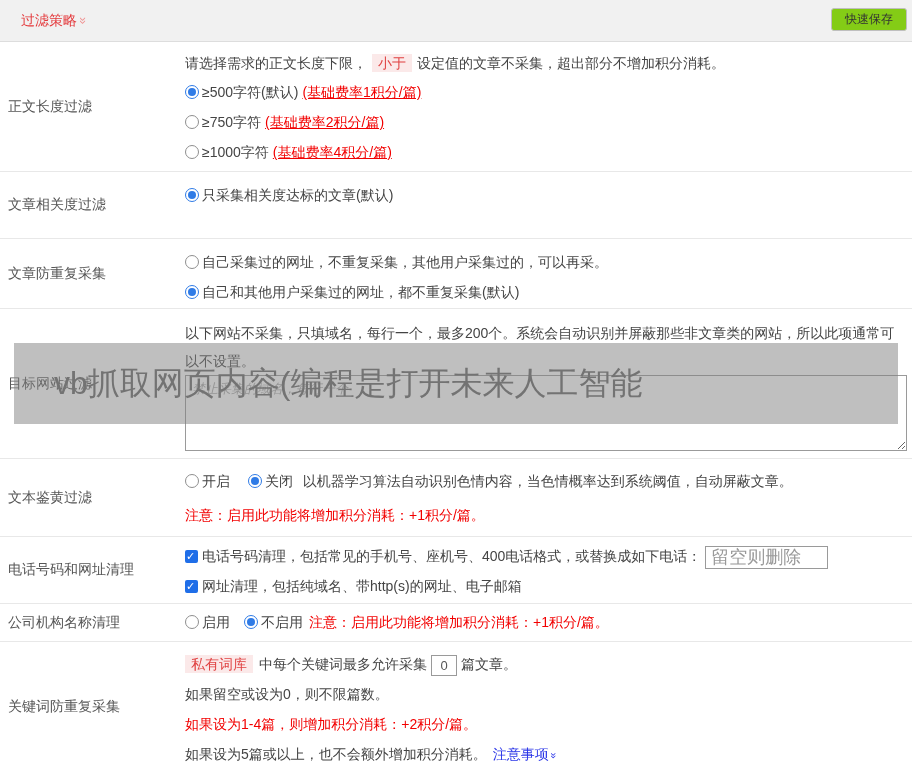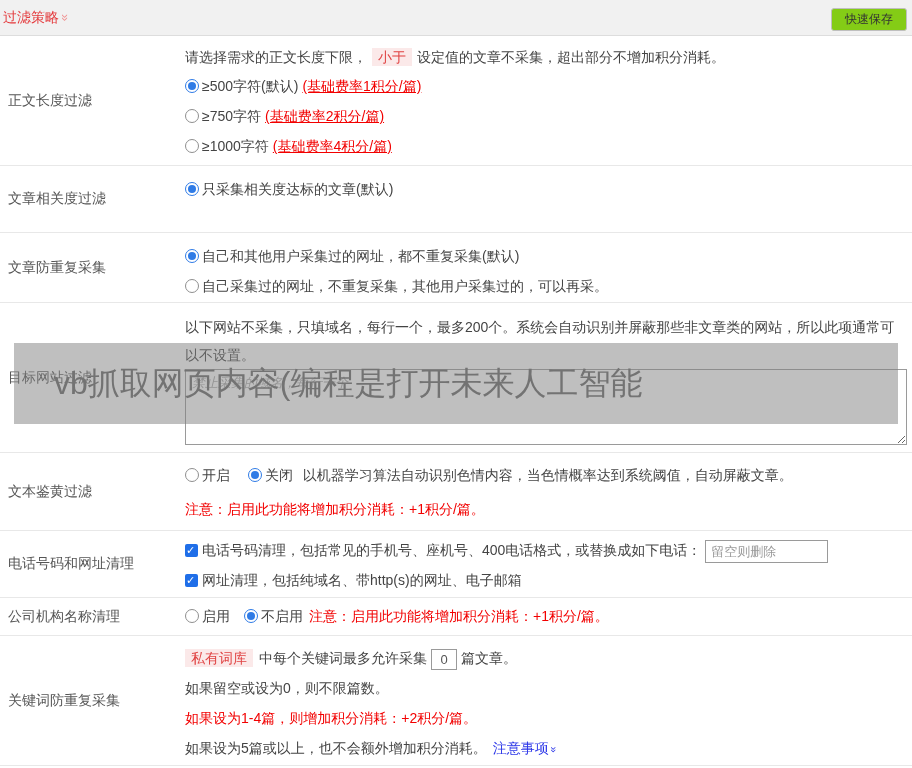--- a/index.html
+++ b/index.html
@@ -1,20 +1,20 @@
 <!DOCTYPE html>
 <html><head>
 <meta charset="utf-8">
 <style>
   * { margin:0; padding:0; box-sizing:border-box; }
   body { width:912px; height:768px; background:#fff; font-family:"Liberation Sans","DejaVu Sans",sans-serif; font-size:14px; color:#444; overflow:hidden; }
   .page { position:relative; width:912px; height:768px; background:#fff; }
 
   
-  .topbar { position:relative; height:36px; background:#f1f1f1; border-bottom:1px solid #ddd; display:flex; align-items:center; padding-left:3px; }
+  .topbar { position:relative; height:42px; background:#f1f1f1; border-bottom:1px solid #ddd; display:flex; align-items:center; padding-left:21px; }
   .topbar-title { color:#e4393c; font-size:14px; display:flex; align-items:center; }
   .chev-down { display:inline-block; transform:rotate(90deg); font-size:13px; line-height:1; margin-left:3px; color:#f09090; }
   .save-btn { position:absolute; right:5px; top:8px; height:23px; padding:0 13px; font-size:12px; color:#333; background:#84cc16; border:1px solid #bfbfbf; border-radius:3px; cursor:pointer; }
 
   
   .row { display:flex; border-bottom:1px solid #e8e8e8; }
   .row:last-child { border-bottom:none; }
   .row-label { width:185px; padding-left:8px; display:flex; align-items:center; color:#555; flex-shrink:0; }
   .row-content { flex:1; padding-right:8px; }
 
@@ -43,21 +43,21 @@
   .red-note { color:#f20000; }
   .note-gap { margin-top:12px; line-height:22px; }
   .badge { color:#e04343; background:#fbe9e9; padding:1px 6px; }
   .badge-gap { margin:0 5px; }
   .badge-right { margin-right:6px; }
 
   .desc-wrap { line-height:28px; width:722px; }
   .domain-textarea { width:722px; height:76px; border:1px solid #9a9a9a; font-family:"Liberation Sans","DejaVu Sans",sans-serif; font-size:13px; padding:4px 6px; color:#444; resize:both;font-style:italic; }
   .domain-textarea::placeholder { color:#aaa; }
 
-  .phone-input { width:123px; height:23px; border:1px solid #9a9a9a; font-size:13px; padding:2px 5px; margin-left:4px; vertical-align:middle; font-family:"Liberation Sans","DejaVu Sans",sans-serif; }
+  .phone-input { width:123px; height:23px; border:1px solid #9a9a9a; font-size:18px; padding:2px 5px; margin-left:4px; vertical-align:middle; font-family:"Liberation Sans","DejaVu Sans",sans-serif; }
   .phone-input::placeholder { color:#999; }
   .num-input { width:26px; height:21px; border:1px solid #9a9a9a; font-size:13px; text-align:center; color:#555; margin:0 4px; vertical-align:middle; font-family:"Liberation Sans","DejaVu Sans",sans-serif; }
 
   .link { color:#2b36e8; cursor:pointer; margin-left:6px; }
   .link .chev-down { color:#2b36e8; font-size:11px; margin-left:1px; }
 
   .inline-desc { margin-left:6px; }
   .opt-space { margin-left:14px; }
 
   
@@ -101,24 +101,24 @@
       <div class="opt-line">
         <span class="radio checked"></span><span>只采集相关度达标的文章(默认)</span>
       </div>
     </div>
   </div>
 
   <div class="row r-dedup">
     <div class="row-label">文章防重复采集</div>
     <div class="row-content">
       <div class="opt-line">
-        <span class="radio checked"></span><span>自己和其他用户采集过的网址，都不重复采集(默认)</span>
+        <span class="radio"></span><span>自己采集过的网址，不重复采集，其他用户采集过的，可以再采。</span>
       </div>
       <div class="opt-line">
-        <span class="radio"></span><span>自己采集过的网址，不重复采集，其他用户采集过的，可以再采。</span>
+        <span class="radio checked"></span><span>自己和其他用户采集过的网址，都不重复采集(默认)</span>
       </div>
     </div>
   </div>
 
   <div class="row r-target">
     <div class="row-label">目标网站过滤</div>
     <div class="row-content">
       <div class="desc-wrap">以下网站不采集，只填域名，每行一个，最多200个。系统会自动识别并屏蔽那些非文章类的网站，所以此项通常可以不设置。</div>
       <textarea class="domain-textarea" placeholder="禁止采集的域名，每行一个" style=""></textarea>
     </div>

